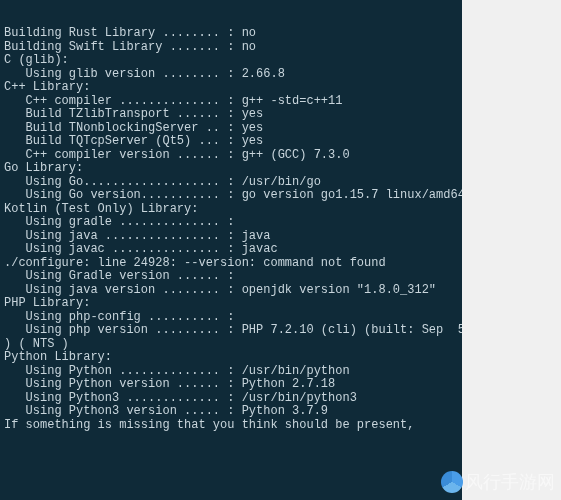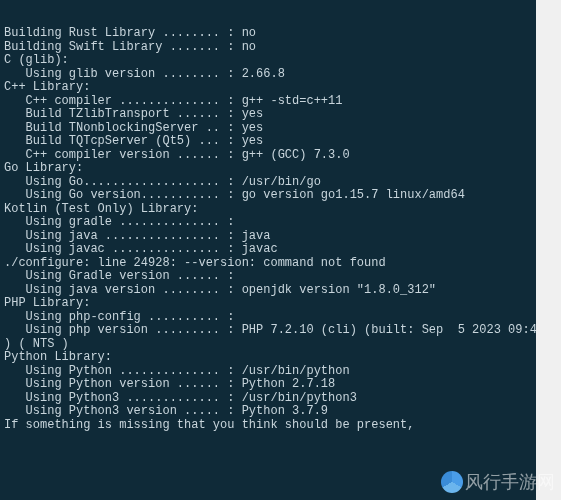--- a/index.html
+++ b/index.html
@@ -9,21 +9,21 @@
     }
     body {
       width: 561px;
       height: 500px;
       background: #f0f0f0;
       position: relative;
       font-family: "Consolas", "Courier New", monospace;
       overflow: hidden;
     }
     .terminal {
-      width: 536px;
+      width: 462px;
       height: 500px;
       background: #0f2a38;
       color: #c8d5dc;
       padding: 0;
       overflow: hidden;
       font-size: 12px;
       line-height: 13.5px;
       white-space: pre;
     }
     .terminal-content {

